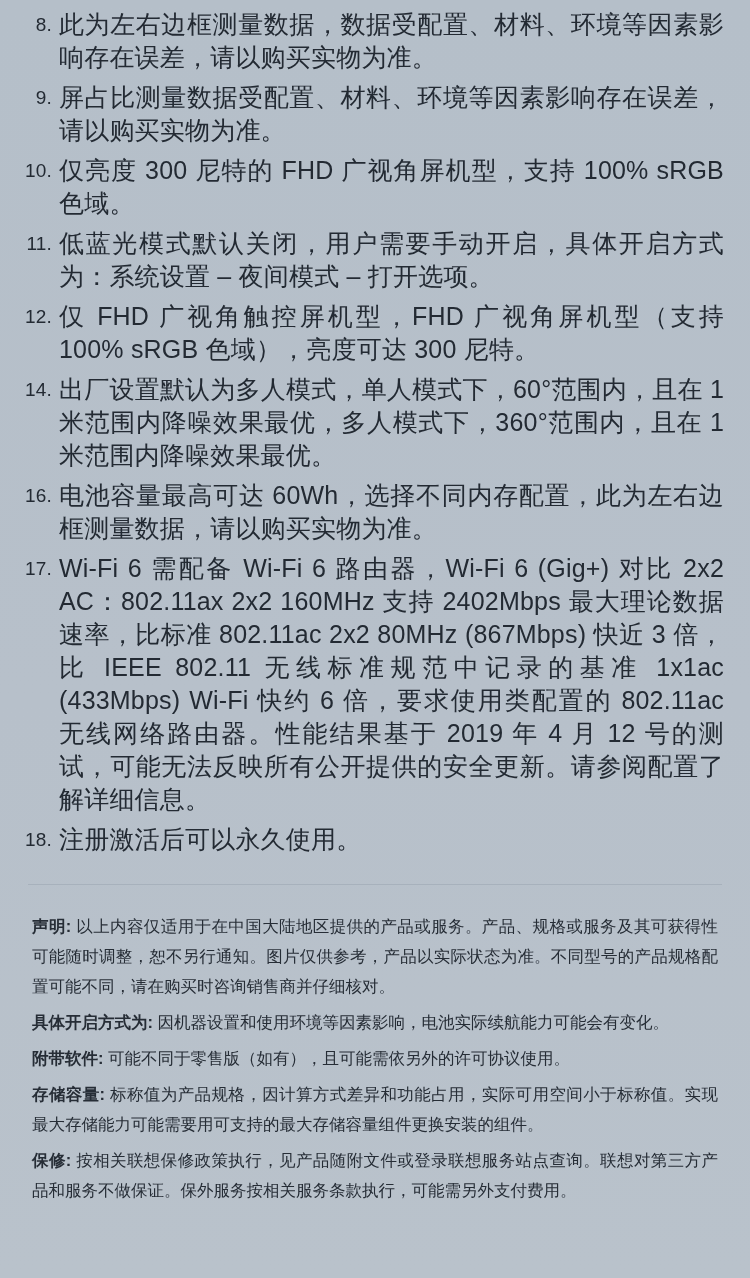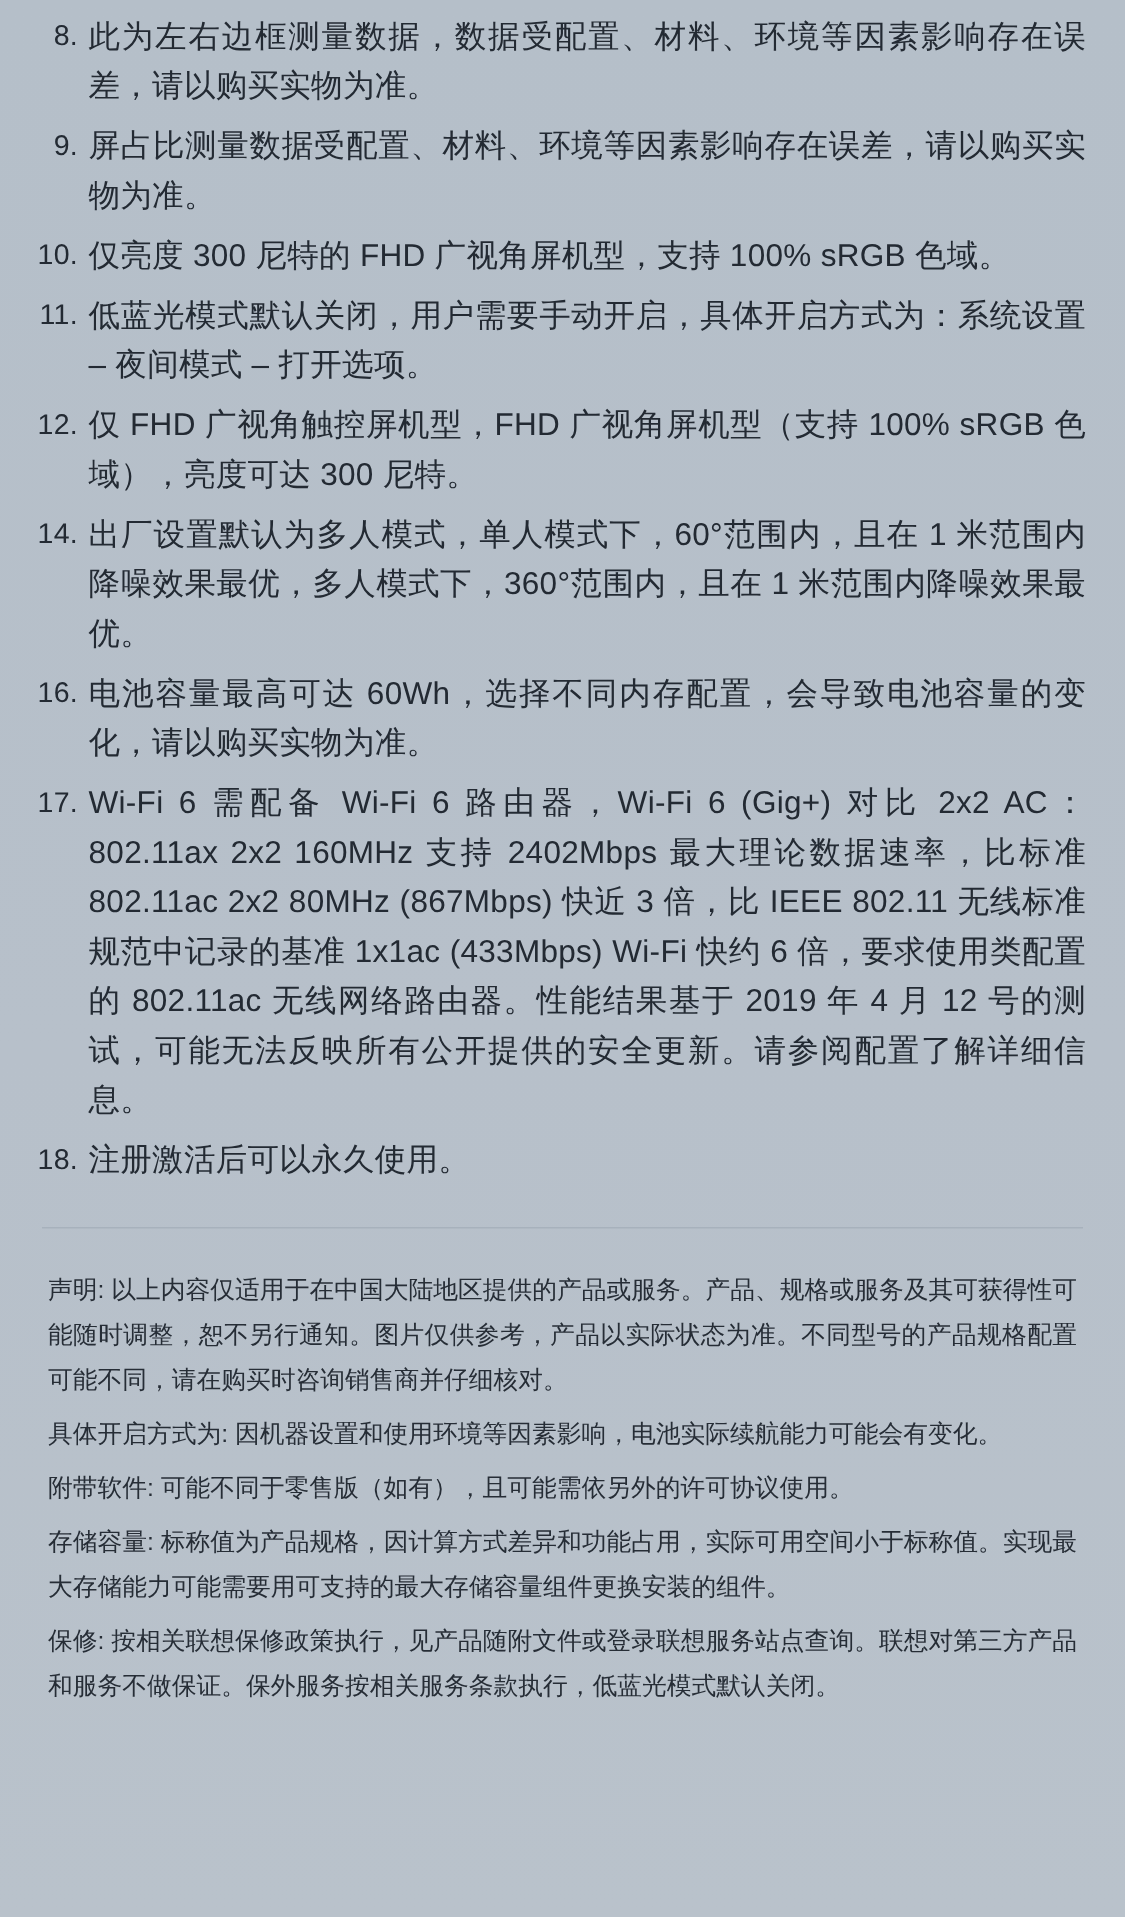--- a/index.html
+++ b/index.html
@@ -36,21 +36,21 @@
     width: 34px;
     text-align: right;
     padding-right: 7px;
     font-size: 19px;
     line-height: 33px;
     color: #232a33;
     letter-spacing: 0.2px;
   }
   .fn-text {
     flex: 1 1 auto;
-    font-size: 21px;
+    font-size: 25px;
     line-height: 33px;
     color: #232a33;
     letter-spacing: 0.2px;
     text-align: justify;
     text-justify: inter-ideograph;
   }
 
   
   .sep {
     height: 1px;
@@ -65,21 +65,21 @@
   }
   .dis-item {
     font-size: 16.5px;
     line-height: 30px;
     color: #262d36;
     margin-bottom: 6px;
     text-align: justify;
     text-justify: inter-ideograph;
   }
   .dis-item .lbl {
-    font-weight: normal;
+    font-weight: bold;
   }
 </style>
 </head>
 <body>
 
 <div class="page">
 
   <div class="footnotes">
     <div class="fn-row">
       <div class="fn-num">8.</div>
@@ -100,21 +100,21 @@
     <div class="fn-row">
       <div class="fn-num">12.</div>
       <div class="fn-text">仅 FHD 广视角触控屏机型，FHD 广视角屏机型（支持 100% sRGB 色域），亮度可达 300 尼特。</div>
     </div>
     <div class="fn-row">
       <div class="fn-num">14.</div>
       <div class="fn-text">出厂设置默认为多人模式，单人模式下，60°范围内，且在 1 米范围内降噪效果最优，多人模式下，360°范围内，且在 1 米范围内降噪效果最优。</div>
     </div>
     <div class="fn-row">
       <div class="fn-num">16.</div>
-      <div class="fn-text">电池容量最高可达 60Wh，选择不同内存配置，会导致电池容量的变化，请以购买实物为准。</div>
+      <div class="fn-text">电池容量最高可达 60Wh，选择不同内存配置，此为左右边框测量数据，请以购买实物为准。</div>
     </div>
     <div class="fn-row">
       <div class="fn-num">17.</div>
       <div class="fn-text">Wi-Fi 6 需配备 Wi-Fi 6 路由器，Wi-Fi 6 (Gig+) 对比 2x2 AC：802.11ax 2x2 160MHz 支持 2402Mbps 最大理论数据速率，比标准 802.11ac 2x2 80MHz (867Mbps) 快近 3 倍，比 IEEE 802.11 无线标准规范中记录的基准 1x1ac (433Mbps) Wi-Fi 快约 6 倍，要求使用类配置的 802.11ac 无线网络路由器。性能结果基于 2019 年 4 月 12 号的测试，可能无法反映所有公开提供的安全更新。请参阅配置了解详细信息。</div>
     </div>
     <div class="fn-row">
       <div class="fn-num">18.</div>
       <div class="fn-text">注册激活后可以永久使用。</div>
     </div>
   </div>
@@ -128,17 +128,17 @@
     <div class="dis-item">
       <span class="lbl">具体开启方式为:</span><span> 因机器设置和使用环境等因素影响，电池实际续航能力可能会有变化。</span>
     </div>
     <div class="dis-item">
       <span class="lbl">附带软件:</span><span> 可能不同于零售版（如有），且可能需依另外的许可协议使用。</span>
     </div>
     <div class="dis-item">
       <span class="lbl">存储容量:</span><span> 标称值为产品规格，因计算方式差异和功能占用，实际可用空间小于标称值。实现最大存储能力可能需要用可支持的最大存储容量组件更换安装的组件。</span>
     </div>
     <div class="dis-item">
-      <span class="lbl">保修:</span><span> 按相关联想保修政策执行，见产品随附文件或登录联想服务站点查询。联想对第三方产品和服务不做保证。保外服务按相关服务条款执行，低蓝光模式默认关闭。</span>
+      <span class="lbl">保修:</span><span> 按相关联想保修政策执行，见产品随附文件或登录联想服务站点查询。联想对第三方产品和服务不做保证。保外服务按相关服务条款执行，可能需另外支付费用。</span>
     </div>
   </div>
 
 </div>
 
 </body></html>

